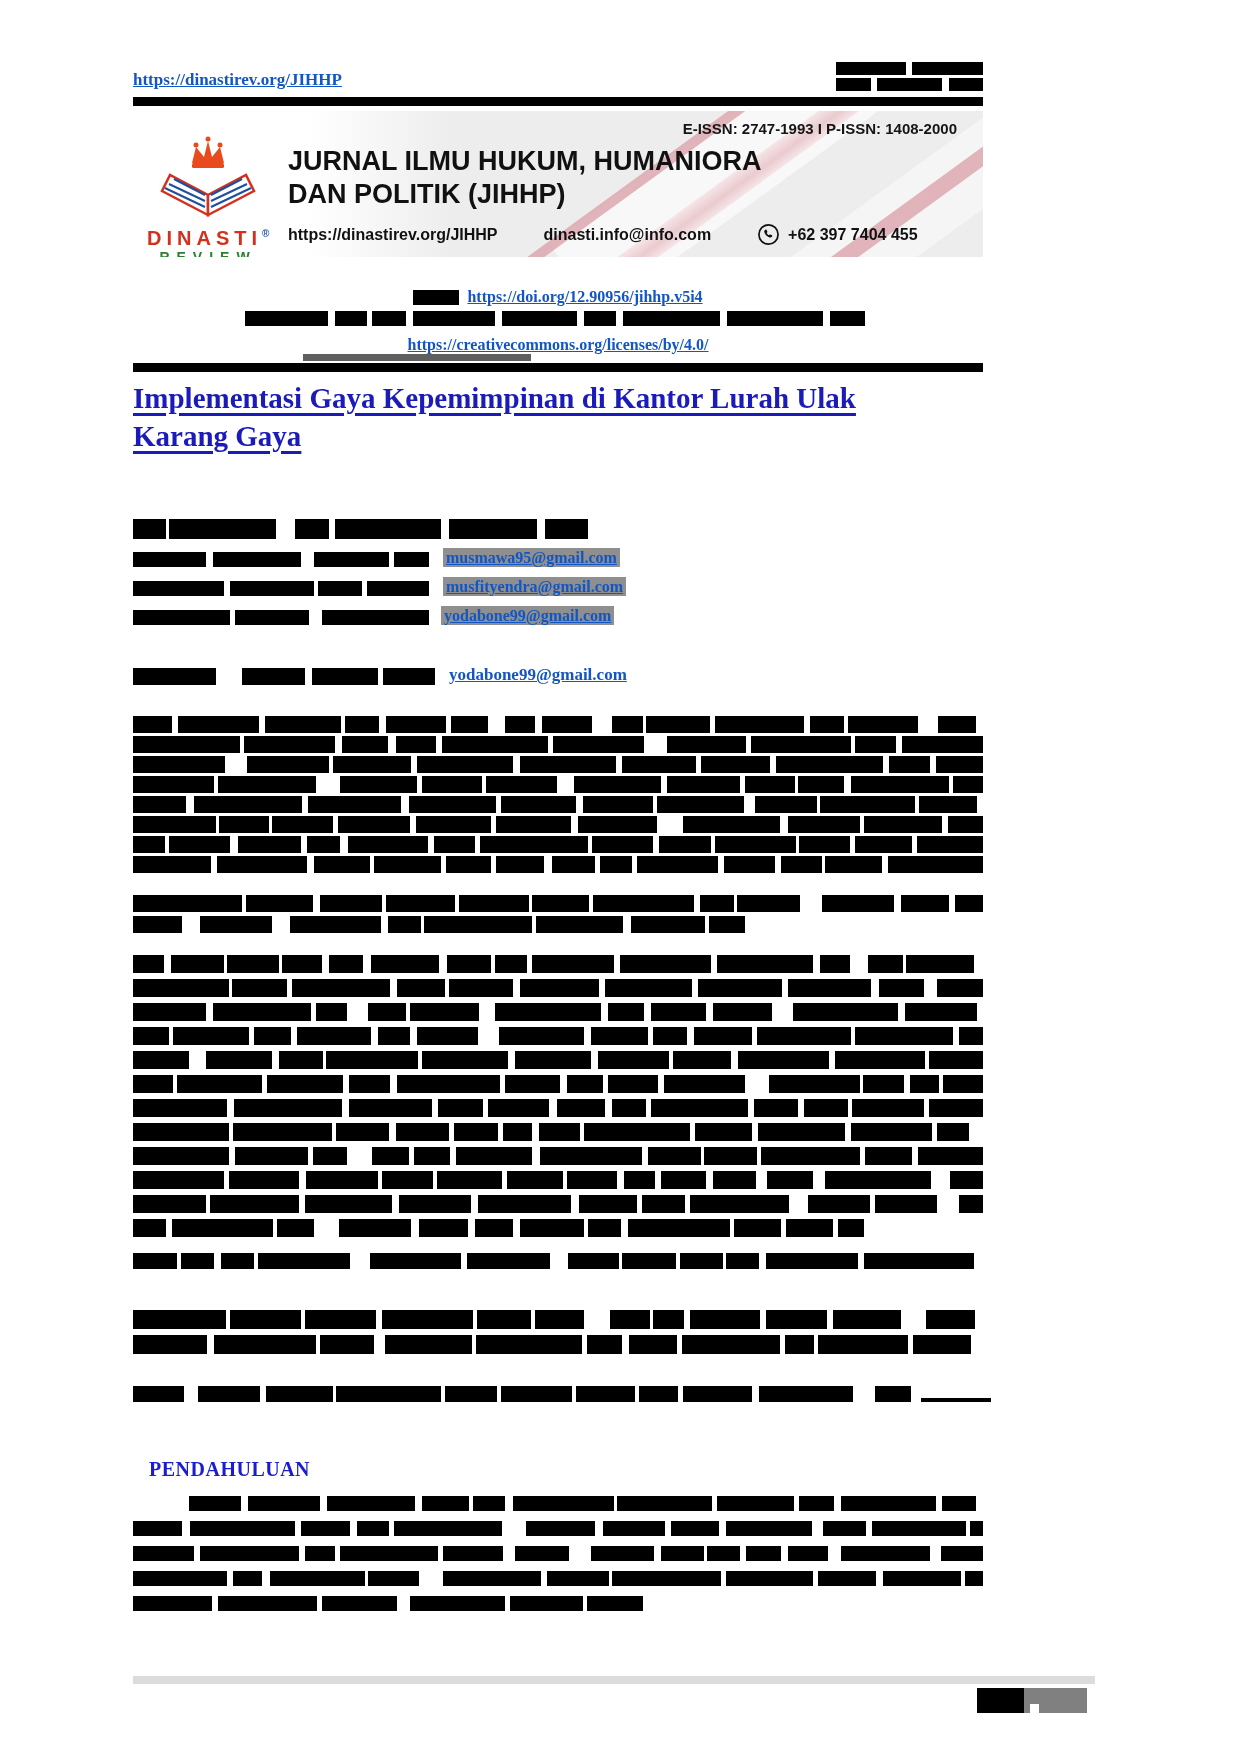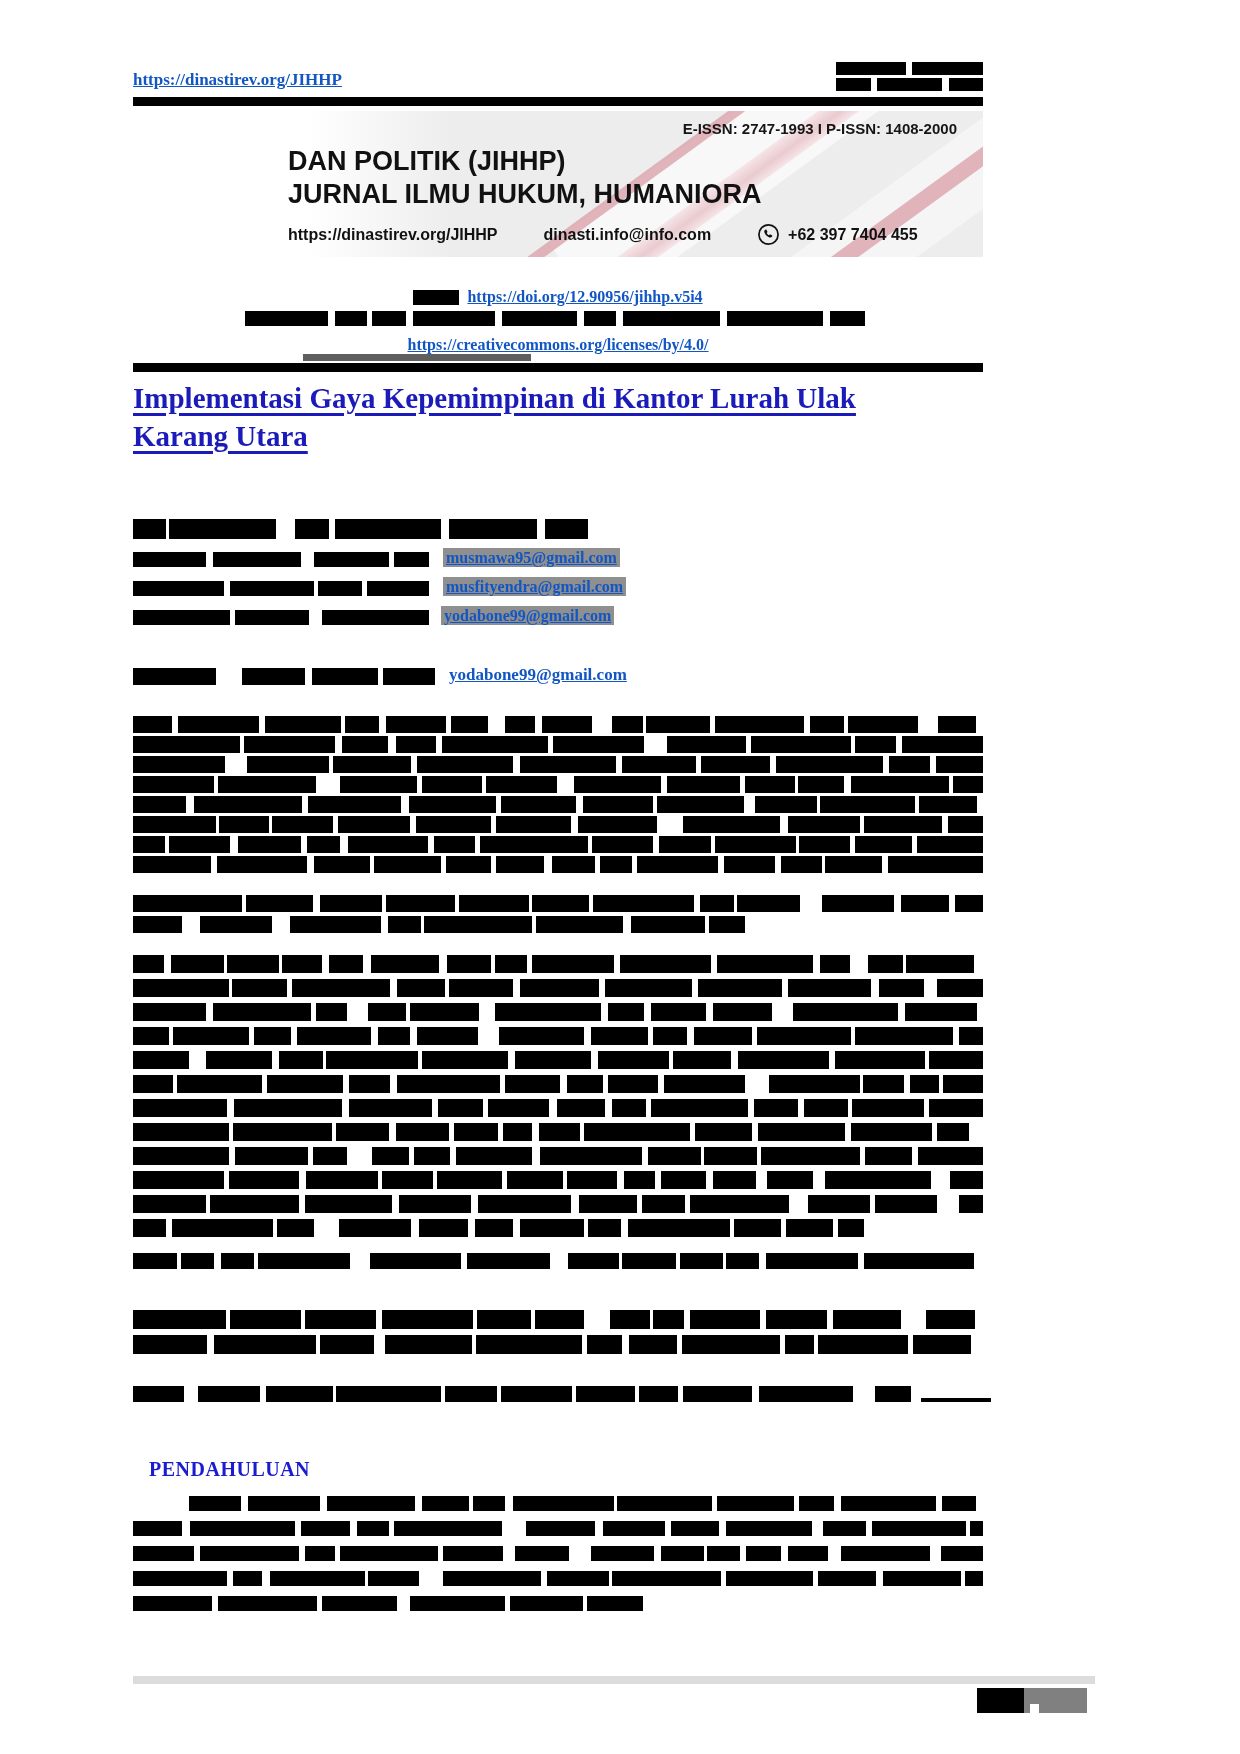--- a/index.html
+++ b/index.html
@@ -106,26 +106,44 @@
     </div>
   <div class="rule rule-top"></div>
 
   <div class="banner">
     <div class="ribbon rb1"></div>
     <div class="ribbon sheet1"></div>
     <div class="ribbon rb2"></div>
     <div class="ribbon rb3"></div>
     <div class="ribbon sheet2"></div>
 
+    <div class="logo">
+      <svg width="122" height="84" viewBox="0 0 120 84">
+        <path d="M44,28 L48,12 L56,22 L60,6 L64,22 L72,12 L76,28 Z" fill="#e8491d"></path>
+        <circle cx="48" cy="10" r="2.5" fill="#e8491d"></circle>
+        <circle cx="60" cy="4" r="2.5" fill="#e8491d"></circle>
+        <circle cx="72" cy="10" r="2.5" fill="#e8491d"></circle>
+        <rect x="44" y="28" width="32" height="5" rx="1.5" fill="#e8491d"></rect>
+        <g>
+          <path d="M60,80 L14,56 L22,40 L60,60 Z" fill="#fff" stroke="#d3311c" stroke-width="2.5"></path>
+          <path d="M60,80 L106,56 L98,40 L60,60 Z" fill="#fff" stroke="#d3311c" stroke-width="2.5"></path>
+          <path d="M57,60 L26,44 M57,66 L21,49 M57,72 L17,53" stroke="#1f4e9c" stroke-width="2" fill="none"></path>
+          <path d="M63,60 L94,44 M63,66 L99,49 M63,72 L103,53" stroke="#1f4e9c" stroke-width="2" fill="none"></path>
+          <path d="M60,60 L60,80" stroke="#d3311c" stroke-width="2"></path>
+        </g>
+      </svg>
+      <div class="logo-din"><span>DINASTI</span><span class="reg">®</span></div>
+      <div class="logo-rev">REVIEW</div>
+    </div>
 
     <div class="issn">E-ISSN: 2747-1993 I P-ISSN: 1408-2000</div>
 
     <div class="jtitle">
+      <div>JURNAL ILMU HUKUM, HUMANIORA</div>
       <div>DAN POLITIK (JIHHP)</div>
-      <div>JURNAL ILMU HUKUM, HUMANIORA</div>
     </div>
 
     <div class="contact">
       <span>https://dinastirev.org/JIHHP</span>
       <span>dinasti.info@info.com</span>
       <span class="wa">
         <svg width="23" height="23" viewBox="0 0 24 24">
           <circle cx="12" cy="12" r="10" fill="none" stroke="#111" stroke-width="1.8"></circle>
           <path d="M8.2 7.6c.5-.9 1.4-.9 1.8-.2l.8 1.4c.2.4.1.8-.2 1.1l-.5.5c.4 1 1.4 2 2.4 2.4l.5-.5c.3-.3.7-.4 1.1-.2l1.4.8c.7.4.7 1.3-.2 1.8-.8.5-2 .5-3.3-.2-1.7-.9-3-2.2-3.9-3.9-.7-1.3-.7-2.5-.1-3z" fill="#111"></path>
         </svg>
@@ -169,21 +187,21 @@
   </div>
   <div class="gray-remnant">
       <div class="rl" style="height: 7px;">
         <span style="width: 228px; background: rgb(95, 95, 95);"></span>
       </div>
     </div>
   <div class="rule rule-2"></div>
 
   <h1 class="title">
     <div><span>Implementasi Gaya Kepemimpinan di Kantor Lurah Ulak</span></div>
-    <div><span>Karang Utara</span></div>
+    <div><span>Karang Gaya</span></div>
   </h1>
 
   <div class="authors">
     <div class="names-red">
         <div class="rl" style="height: 20px;">
           <span style="width: 33px; background: rgb(0, 0, 0);"></span>
           <span class="gap" style="width: 3px;"></span>
           <span style="width: 107px; background: rgb(0, 0, 0);"></span>
           <span class="gap" style="width: 19px;"></span>
           <span style="width: 34px; background: rgb(0, 0, 0);"></span>

